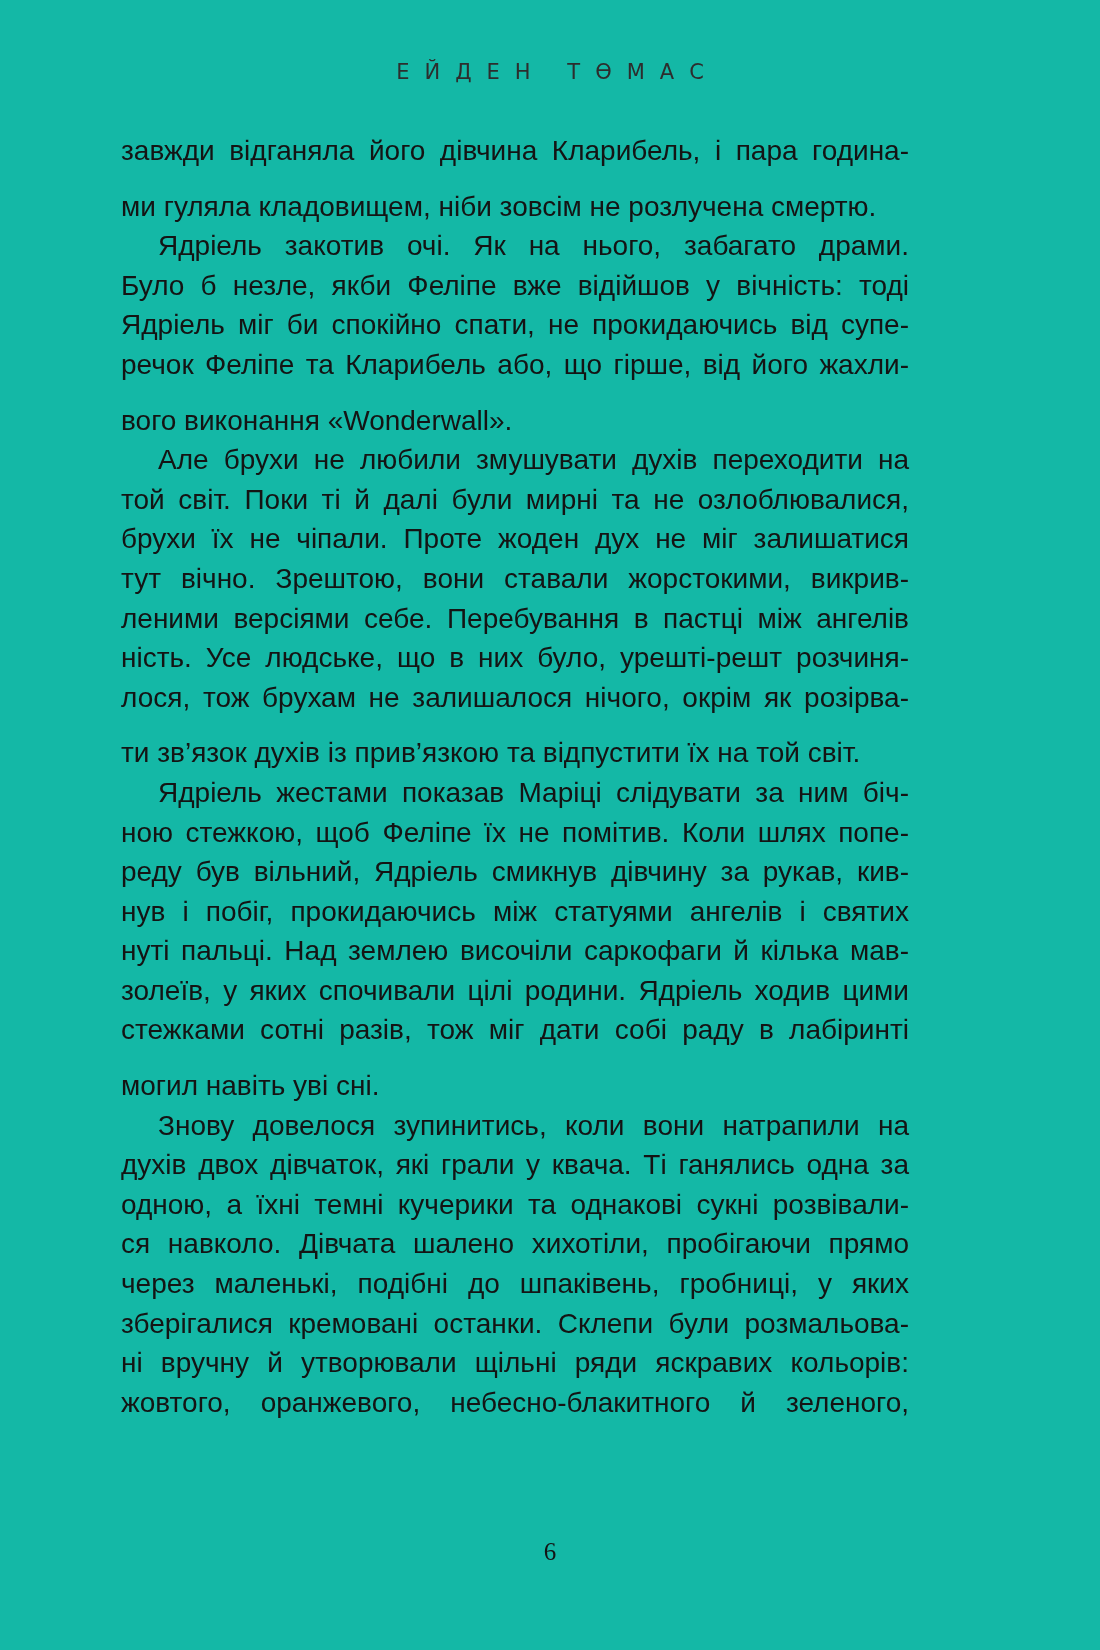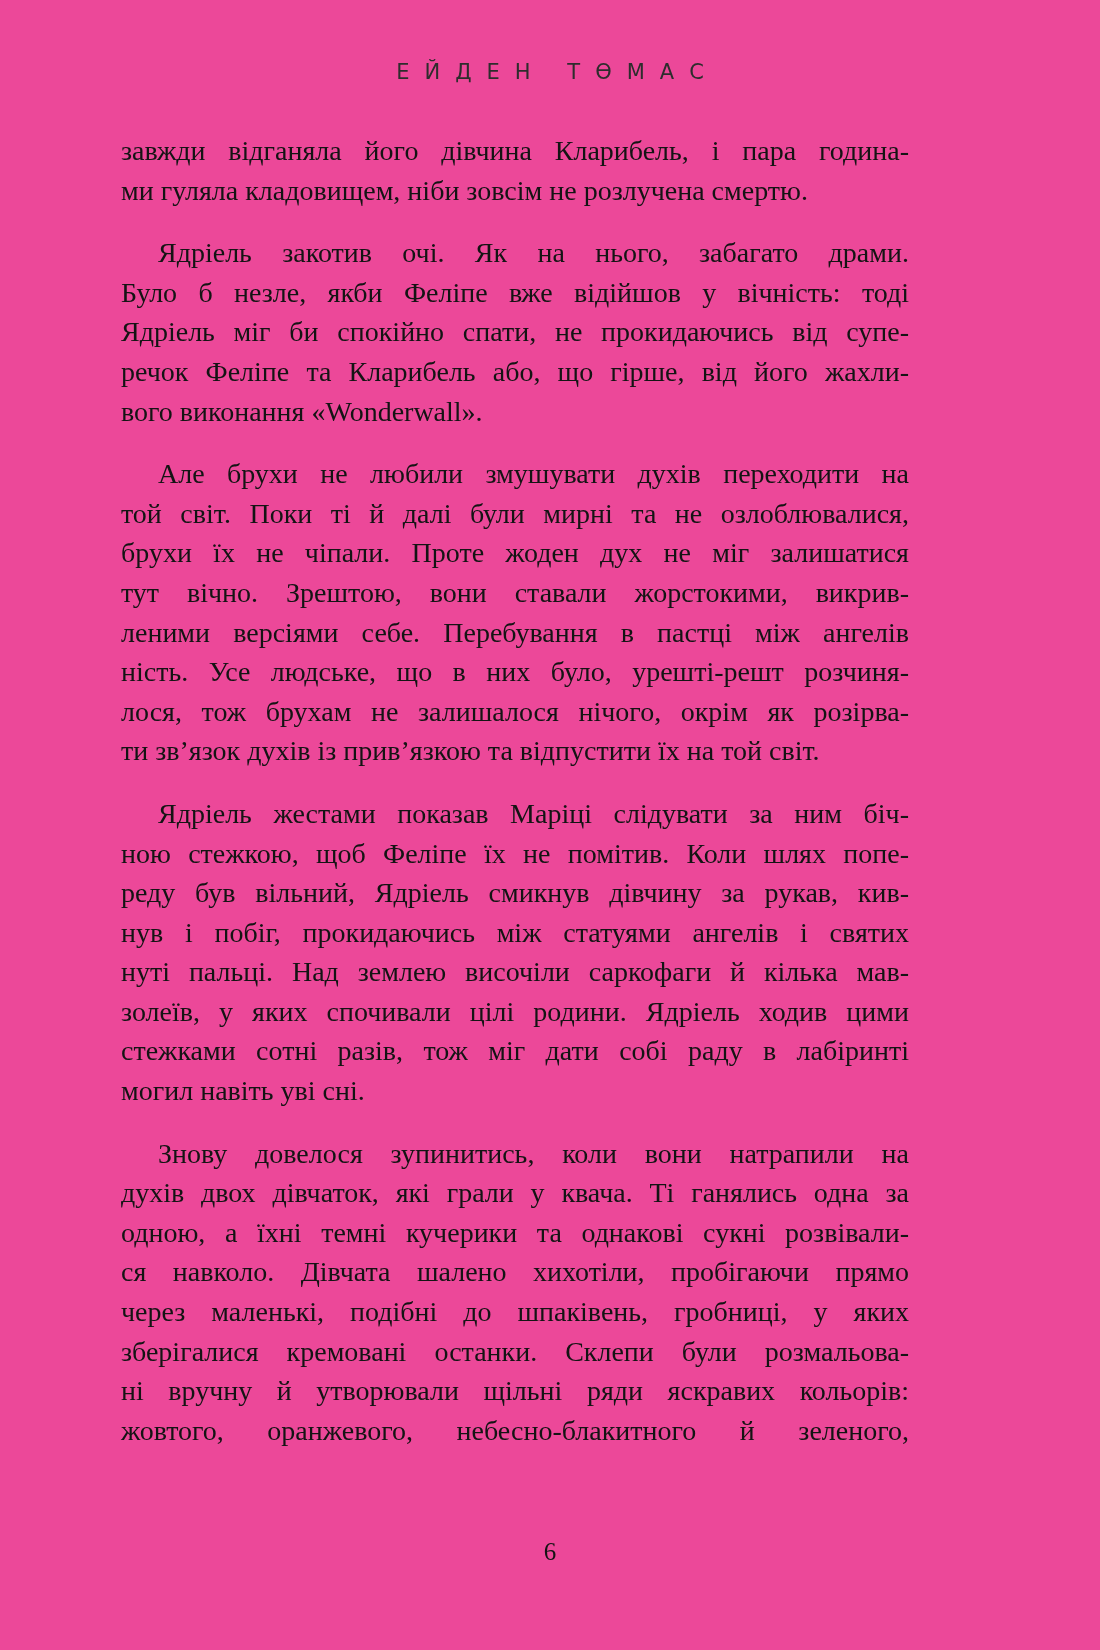--- a/index.html
+++ b/index.html
@@ -5,57 +5,57 @@
   html, body {
     margin: 0;
     padding: 0;
     background: #e9e9e9;
   }
   .page {
     position: relative;
     width: 1100px;
     height: 1650px;
     margin: 0 auto;
-    background: #ec4899;
+    background: #14b8a6;
     overflow: hidden;
   }
   .running-header {
     position: absolute;
     top: 60px;
     left: 0;
     width: 100%;
     text-align: center;
     font-family: "DejaVu Sans", sans-serif;
     font-size: 21px;
     font-weight: 400;
     letter-spacing: 15px;
     color: #2d2d2d;
     text-indent: 15px; 
   }
   .body-text {
     position: absolute;
     top: 131px;
     left: 121px;
     width: 788px;
-    font-family: Liberation Serif, serif;
+    font-family: Liberation Sans, sans-serif;
     font-size: 28px;
     line-height: 39.6px;
     color: #141414;
   }
   .line {
     text-align: justify;
     text-align-last: justify;
   }
   .line.flush {
     text-align: left;
     text-align-last: left;
+    margin-top: 16px;
   }
   .line.indent {
     text-indent: 37px;
-    margin-top: 23px;
   }
   .page-number {
     position: absolute;
     top: 1538px;
     left: 0;
     width: 100%;
     text-align: center;
     font-family: "Liberation Serif", "DejaVu Serif", serif;
     font-size: 25px;
     color: #141414;

